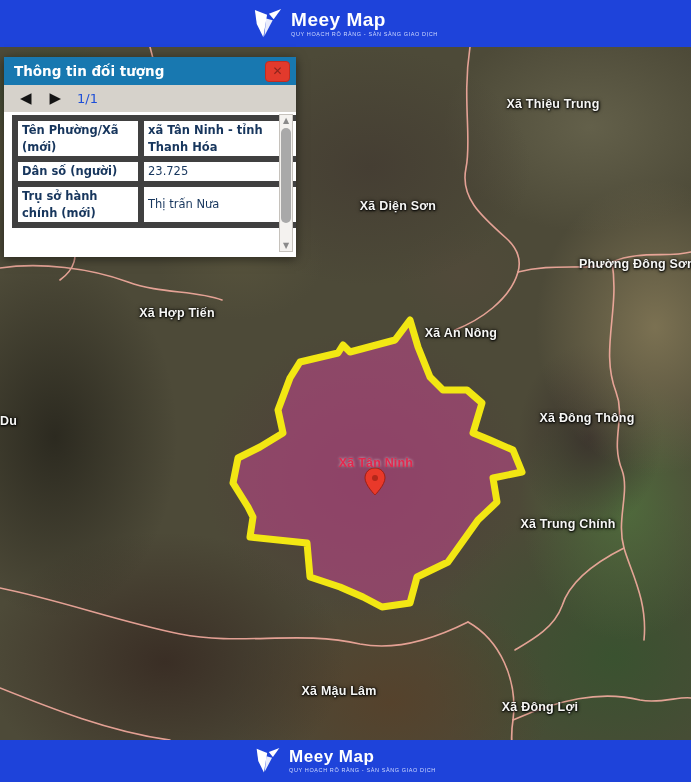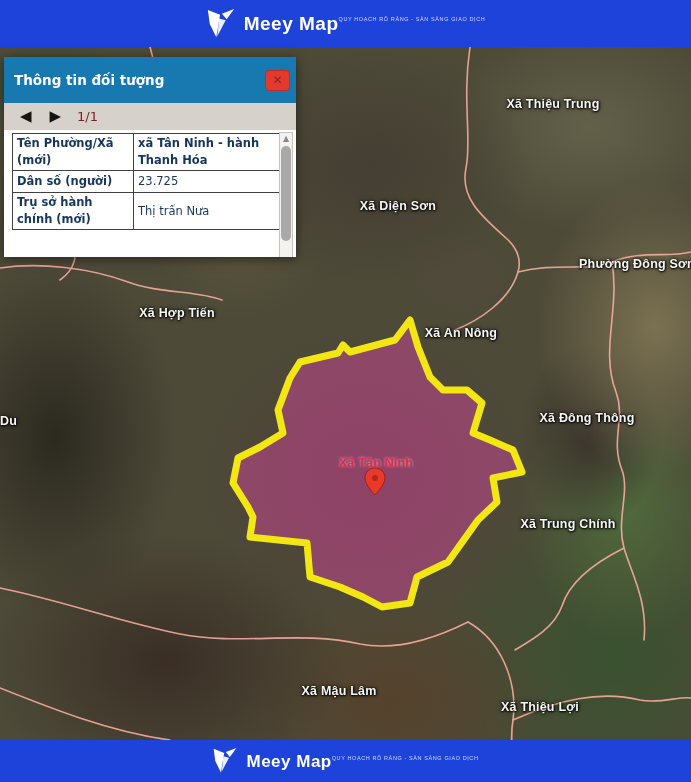--- a/index.html
+++ b/index.html
@@ -10,21 +10,21 @@
   }
   
   .bar{
     position:absolute;left:0;width:691px;background:#1e43da;
     display:flex;align-items:center;justify-content:center;z-index:30;
   }
   .bar.header{top:0;height:47px;}
   .bar.footer{bottom:0;height:42px;}
   .logo{display:flex;align-items:center;gap:8px;}
   .logo svg{display:block;}
-  .logo-texts{display:flex;flex-direction:row;line-height:1;}
+  .logo-texts{display:flex;flex-direction:column;line-height:1;}
   .logo-name{color:#fff;font-weight:bold;font-size:19px;letter-spacing:.5px;}
   .bar.footer .logo-name{font-size:17px;}
   .logo-tagline{color:#cfd9ff;font-size:5.5px;letter-spacing:.6px;margin-top:3px;white-space:nowrap;}
   
   .map{
     position:absolute;left:0;top:47px;width:691px;height:693px;overflow:hidden;
     background-color:#4d4a38;
     background-image:
       radial-gradient(ellipse 190px 130px at 90px 110px,#5e5a40 0%,rgba(94,90,64,0) 70%),
       radial-gradient(ellipse 110px 80px at 55px 50px,#36502e 0%,rgba(54,80,46,0) 70%),
@@ -52,34 +52,34 @@
     color:#e3274e;font-weight:bold;
     text-shadow:0 0 3px rgba(255,255,255,.75),0 1px 2px rgba(60,0,20,.5);
   }
   .map-label.edge{transform:translate(0,-50%);}
   
   .popup{
     position:absolute;left:4px;top:57px;width:292px;height:200px;background:#fff;
     z-index:40;box-shadow:0 2px 10px rgba(0,0,0,.5);overflow:hidden;
     font-family:"DejaVu Sans","Liberation Sans",sans-serif;
   }
-  .popup-header{height:46px;background:#1878b0;display:flex;align-items:center;padding:0 6px 0 10px;box-sizing:border-box;}
+  .popup-header{height:28px;background:#1878b0;display:flex;align-items:center;padding:0 6px 0 10px;box-sizing:border-box;}
   .popup-title{flex:1;color:#fff;font-size:13.5px;font-weight:600;}
   .close-btn{
     width:25px;height:21px;background:#e23a2c;border-radius:4px;border:1px solid #c22c20;
     color:#8d241c;font-weight:bold;font-size:12px;line-height:19px;text-align:center;cursor:pointer;box-sizing:border-box;
   }
   .popup-nav{height:27px;background:#d6d2cb;display:flex;align-items:center;padding:0 16px;box-sizing:border-box;}
   .nav-arrow{font-size:15px;color:#141414;cursor:pointer;line-height:1;}
   .nav-arrow.next{margin-left:18px;}
-  .pager{margin-left:16px;font-size:13px;color:#7f1d1d;}
+  .pager{margin-left:16px;font-size:13px;color:#1d4ed8;}
   .popup-body{position:relative;background:#fff;height:143px;padding:3px 0 0 8px;box-sizing:border-box;}
   table.info{border-collapse:collapse;width:258px;table-layout:fixed;}
   table.info td{
-    border:1px solid #404040;padding:1px 4px;vertical-align:middle;
+    border:6px solid #404040;padding:1px 4px;vertical-align:middle;
     font-size:11.5px;line-height:1.45;color:#17365d;word-wrap:break-word;
   }
   td.lbl{font-weight:bold;width:112px;}
   td.val{width:146px;}
   td.val.bold{font-weight:bold;}
   tr.r2l{height:37px;}
   tr.r1l{height:22px;}
   
   .vscroll{
     position:absolute;right:3px;top:2px;width:14px;height:138px;
@@ -140,40 +140,40 @@
 
     <div class="map-label" style="left:553px;top:57px">Xã Thiệu Trung</div>
     <div class="map-label" style="left:398px;top:159px">Xã Diện Sơn</div>
     <div class="map-label" style="left:637px;top:217px">Phường Đông Sơn</div>
     <div class="map-label" style="left:177px;top:266px">Xã Hợp Tiến</div>
     <div class="map-label" style="left:461px;top:286px">Xã An Nông</div>
     <div class="map-label" style="left:587px;top:371px">Xã Đông Thông</div>
     <div class="map-label selected" style="left:376px;top:416px">Xã Tân Ninh</div>
     <div class="map-label" style="left:568px;top:477px">Xã Trung Chính</div>
     <div class="map-label" style="left:339px;top:644px">Xã Mậu Lâm</div>
-    <div class="map-label" style="left:540px;top:660px">Xã Thiệu Lợi</div>
+    <div class="map-label" style="left:540px;top:660px">Xã Đông Lợi</div>
     <div class="map-label edge" style="left:0px;top:374px">Du</div>
   </div>
 
   <div class="popup">
     <div class="popup-header">
       <span class="popup-title">Thông tin đối tượng</span>
       <span class="close-btn">✕</span>
     </div>
     <div class="popup-nav">
       <span class="nav-arrow prev">◀</span>
       <span class="nav-arrow next">▶</span>
       <span class="pager">1/1</span>
     </div>
     <div class="popup-body">
       <table class="info">
         <tbody>
             <tr class="r2l">
           <td class="lbl">Tên Phường/Xã (mới)</td>
-          <td class="val bold">xã Tân Ninh - hành Thanh Hóa</td>
+          <td class="val bold">xã Tân Ninh - tỉnh Thanh Hóa</td>
         </tr>
         <tr class="r1l">
           <td class="lbl">Dân số (người)</td>
           <td class="val">23.725</td>
         </tr>
         <tr class="r2l">
           <td class="lbl">Trụ sở hành chính (mới)</td>
           <td class="val">Thị trấn Nưa</td>
         </tr>
       </tbody>

